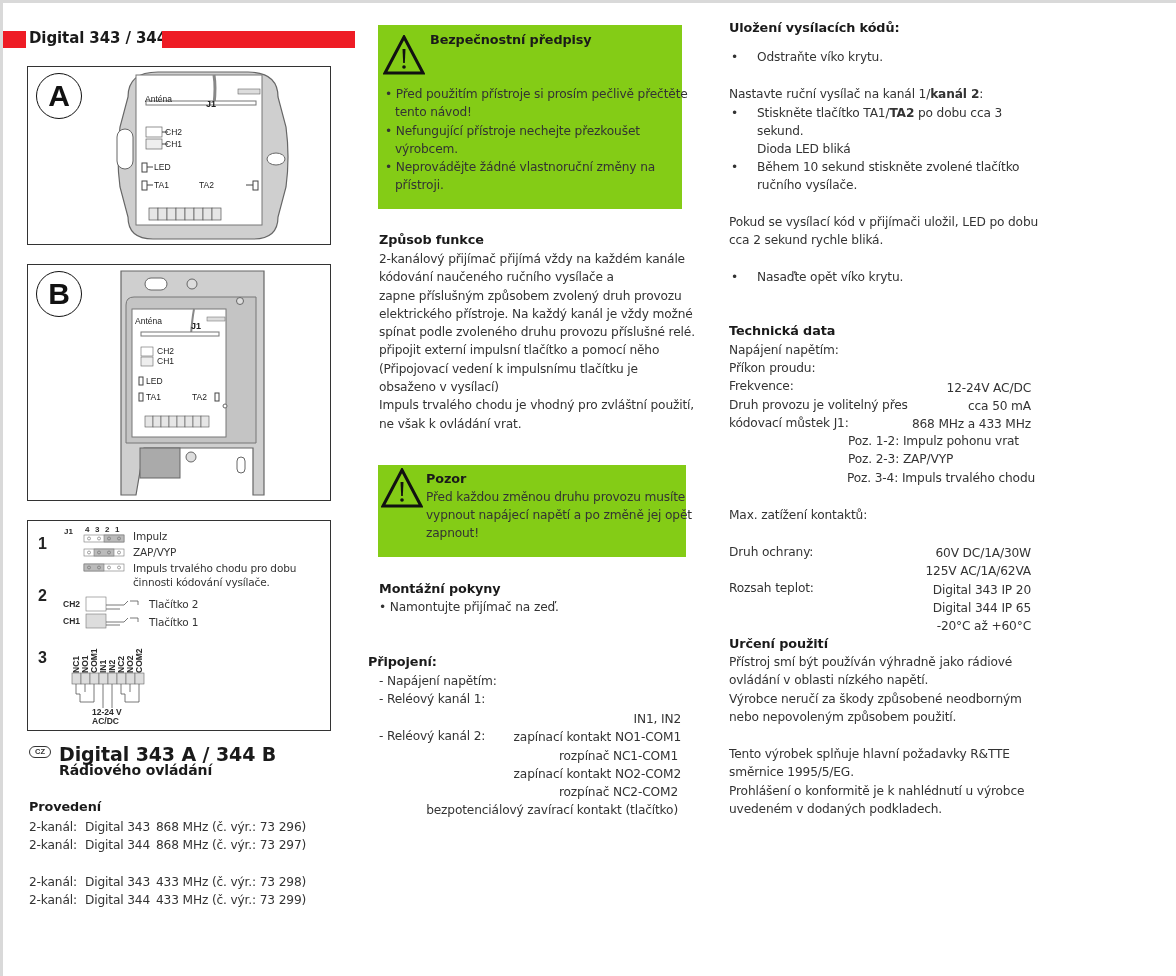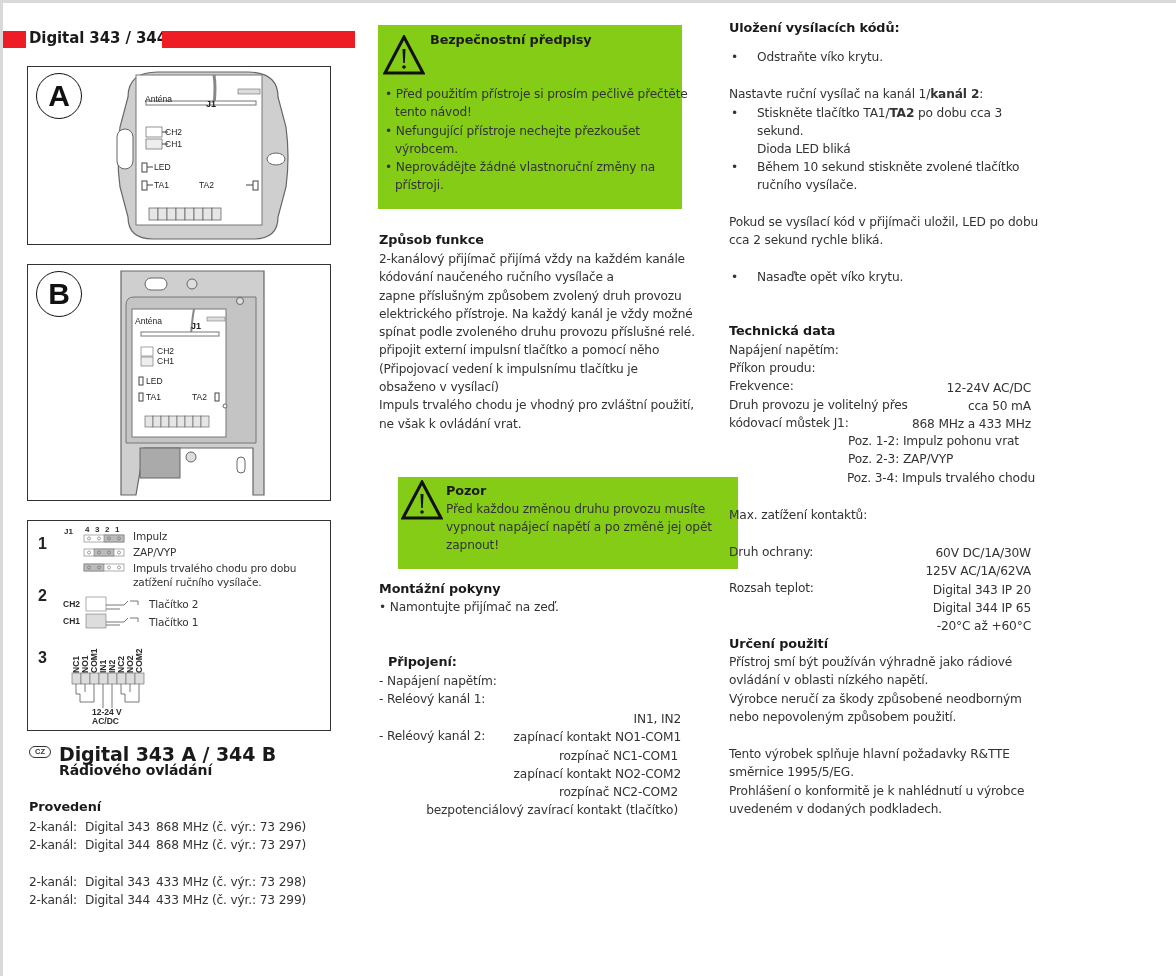--- a/index.html
+++ b/index.html
@@ -166,21 +166,21 @@
       <rect x="98" y="152" width="9" height="11"></rect>
         <rect x="107" y="152" width="9" height="11"></rect>
     </g>
     <path d="M48,163 L48,173 L52,173 L52,181 M57,163 L57,171 M66,163 L66,181 L52,181" stroke="#555" fill="none" stroke-width="0.8"></path>
     <path d="M75,163 L75,187 M84,163 L84,187" stroke="#555" fill="none" stroke-width="0.8"></path>
     <path d="M93,163 L93,173 L97,173 L97,181 M102,163 L102,171 M111,163 L111,181 L97,181" stroke="#555" fill="none" stroke-width="0.8"></path>
   </svg>
   <span class="abs txt" style="left:105px;top:8px;font-size:10.5px;line-height:14px;">Impulz</span>
   <span class="abs txt" style="left:105px;top:24px;font-size:10.5px;line-height:14px;">ZAP/VYP</span>
   <span class="abs txt" style="left:105px;top:40px;font-size:10.5px;line-height:14px;">Impuls trvalého chodu pro dobu</span>
-  <span class="abs txt" style="left:105px;top:54px;font-size:10.5px;line-height:14px;">zatížení ručního vysílače.</span>
+  <span class="abs txt" style="left:105px;top:54px;font-size:10.5px;line-height:14px;">činnosti kódování vysílače.</span>
 
   <span class="abs" style="left:10px;top:66px;font:bold 16px 'Liberation Sans',sans-serif;color:#222;">2</span>
   <span class="abs" style="left:35px;top:78px;font:bold 8.5px 'Liberation Sans',sans-serif;">CH2</span>
   <span class="abs" style="left:35px;top:95px;font:bold 8.5px 'Liberation Sans',sans-serif;">CH1</span>
   <span class="abs txt" style="left:121px;top:76px;font-size:10.5px;line-height:14px;">Tlačítko 2</span>
   <span class="abs txt" style="left:121px;top:94px;font-size:10.5px;line-height:14px;">Tlačítko 1</span>
 
   <span class="abs" style="left:10px;top:128px;font:bold 16px 'Liberation Sans',sans-serif;color:#222;">3</span>
   <div class="abs" style="left:44px;top:124px;width:72px;height:28px;">
     <span class="abs" style="left:1px;bottom:0;transform:rotate(-90deg);transform-origin:left bottom;font:bold 8.5px 'Liberation Sans',sans-serif;margin-left:8px;">NC1</span>
@@ -238,36 +238,36 @@
   <div class="txt">zapne příslušným způsobem zvolený druh provozu</div>
   <div class="txt">elektrického přístroje. Na každý kanál je vždy možné</div>
   <div class="txt">spínat podle zvoleného druhu provozu příslušné relé.</div>
   <div class="txt">připojit externí impulsní tlačítko a pomocí něho</div>
   <div class="txt">(Připojovací vedení k impulsnímu tlačítku je</div>
   <div class="txt">obsaženo v vysílací)</div>
   <div class="txt">Impuls trvalého chodu je vhodný pro zvláštní použití,</div>
   <div class="txt">ne však k ovládání vrat.</div>
 </div>
 
-<div class="graybox" style="left:378px;top:477px;width:340px;height:92px;margin-left:20px;">
+<div class="graybox" style="left:378px;top:465px;width:308px;height:92px;">
   <svg class="warn-icon" width="42" height="40" style="left:3px;top:3px;">
     <path d="M21,2 L40,38 L2,38 Z" fill="none" stroke="#111" stroke-width="3"></path>
     <path d="M19.5,14 L22.5,14 L21.8,28 L20.2,28 Z" fill="#111"></path>
     <circle cx="21" cy="32" r="1.8" fill="#111"></circle>
   </svg>
   <div class="abs h" style="left:48px;top:6px;">Pozor</div>
   <div class="abs txt" style="left:48px;top:23px;">Před každou změnou druhu provozu musíte</div>
   <div class="abs txt" style="left:48px;top:41px;">vypnout napájecí napětí a po změně jej opět</div>
   <div class="abs txt" style="left:48px;top:59px;">zapnout!</div>
 </div>
 
 <div class="abs h" style="left:379px;top:581px;">Montážní pokyny</div>
 <div class="abs txt" style="left:379px;top:598px;">• Namontujte přijímač na zeď.</div>
 
-<div class="abs h" style="left:388px;top:654px;">Připojení:</div>
+<div class="abs h" style="left:368px;top:654px;">Připojení:</div>
 <div class="abs" style="left:379px;top:672px;width:302px;">
   <div class="row" style="left:0;position:relative;">
       <span class="k txt">- Napájení napětím:</span>
       <span class="v txt">IN1, IN2</span>
     </div>
   <div class="row" style="left:0;position:relative;">
       <span class="k txt">- Reléový kanál 1:</span>
       <span class="v txt">zapínací kontakt NO1-COM1</span>
     </div>
   <div class="row" style="left:0;position:relative;">

